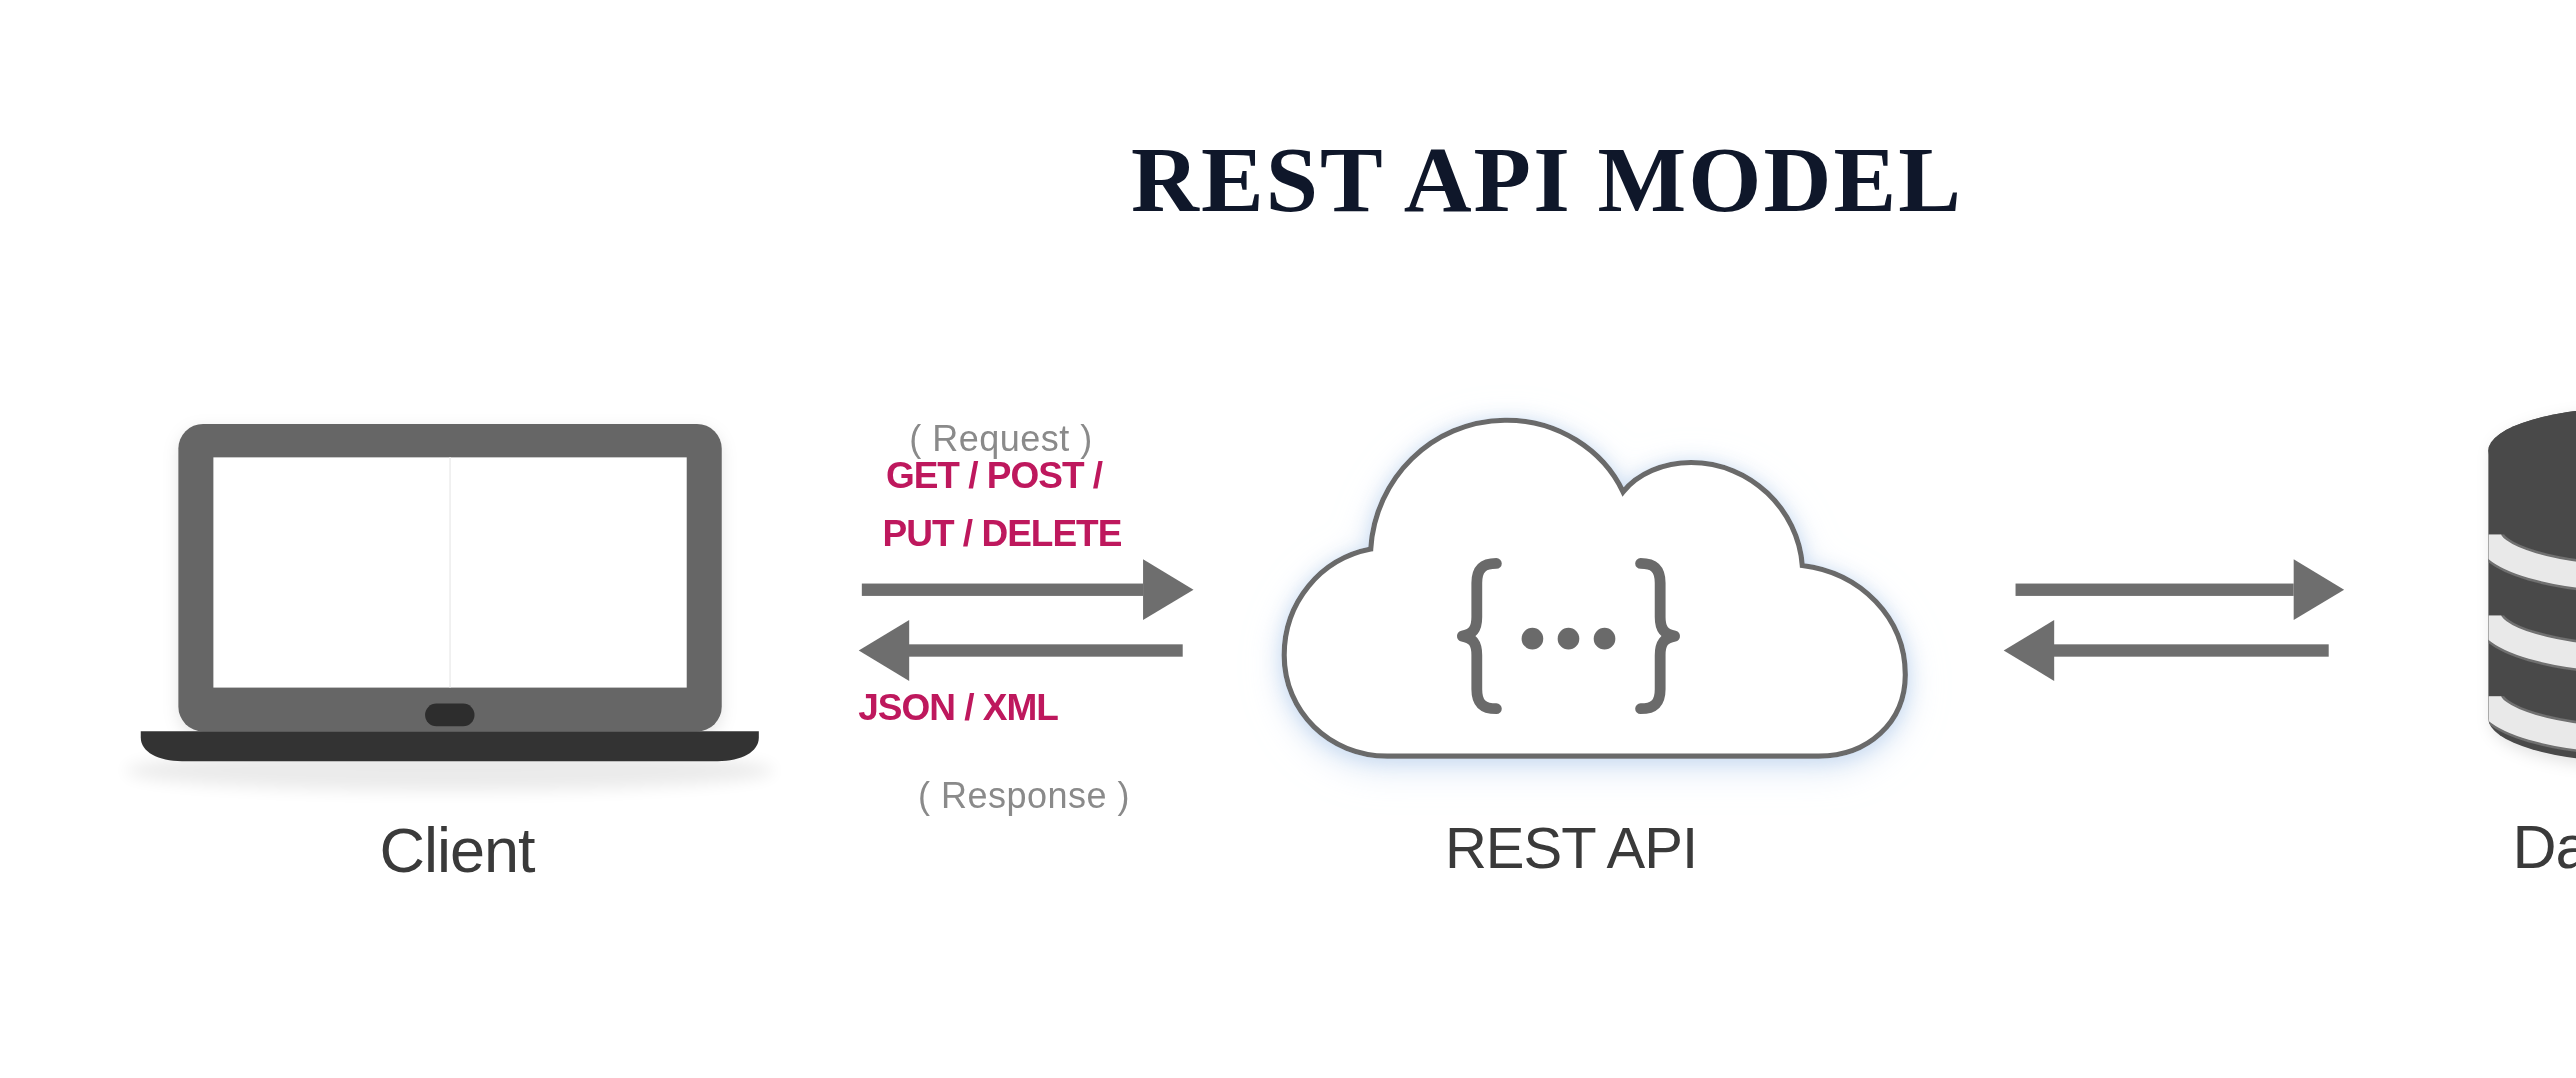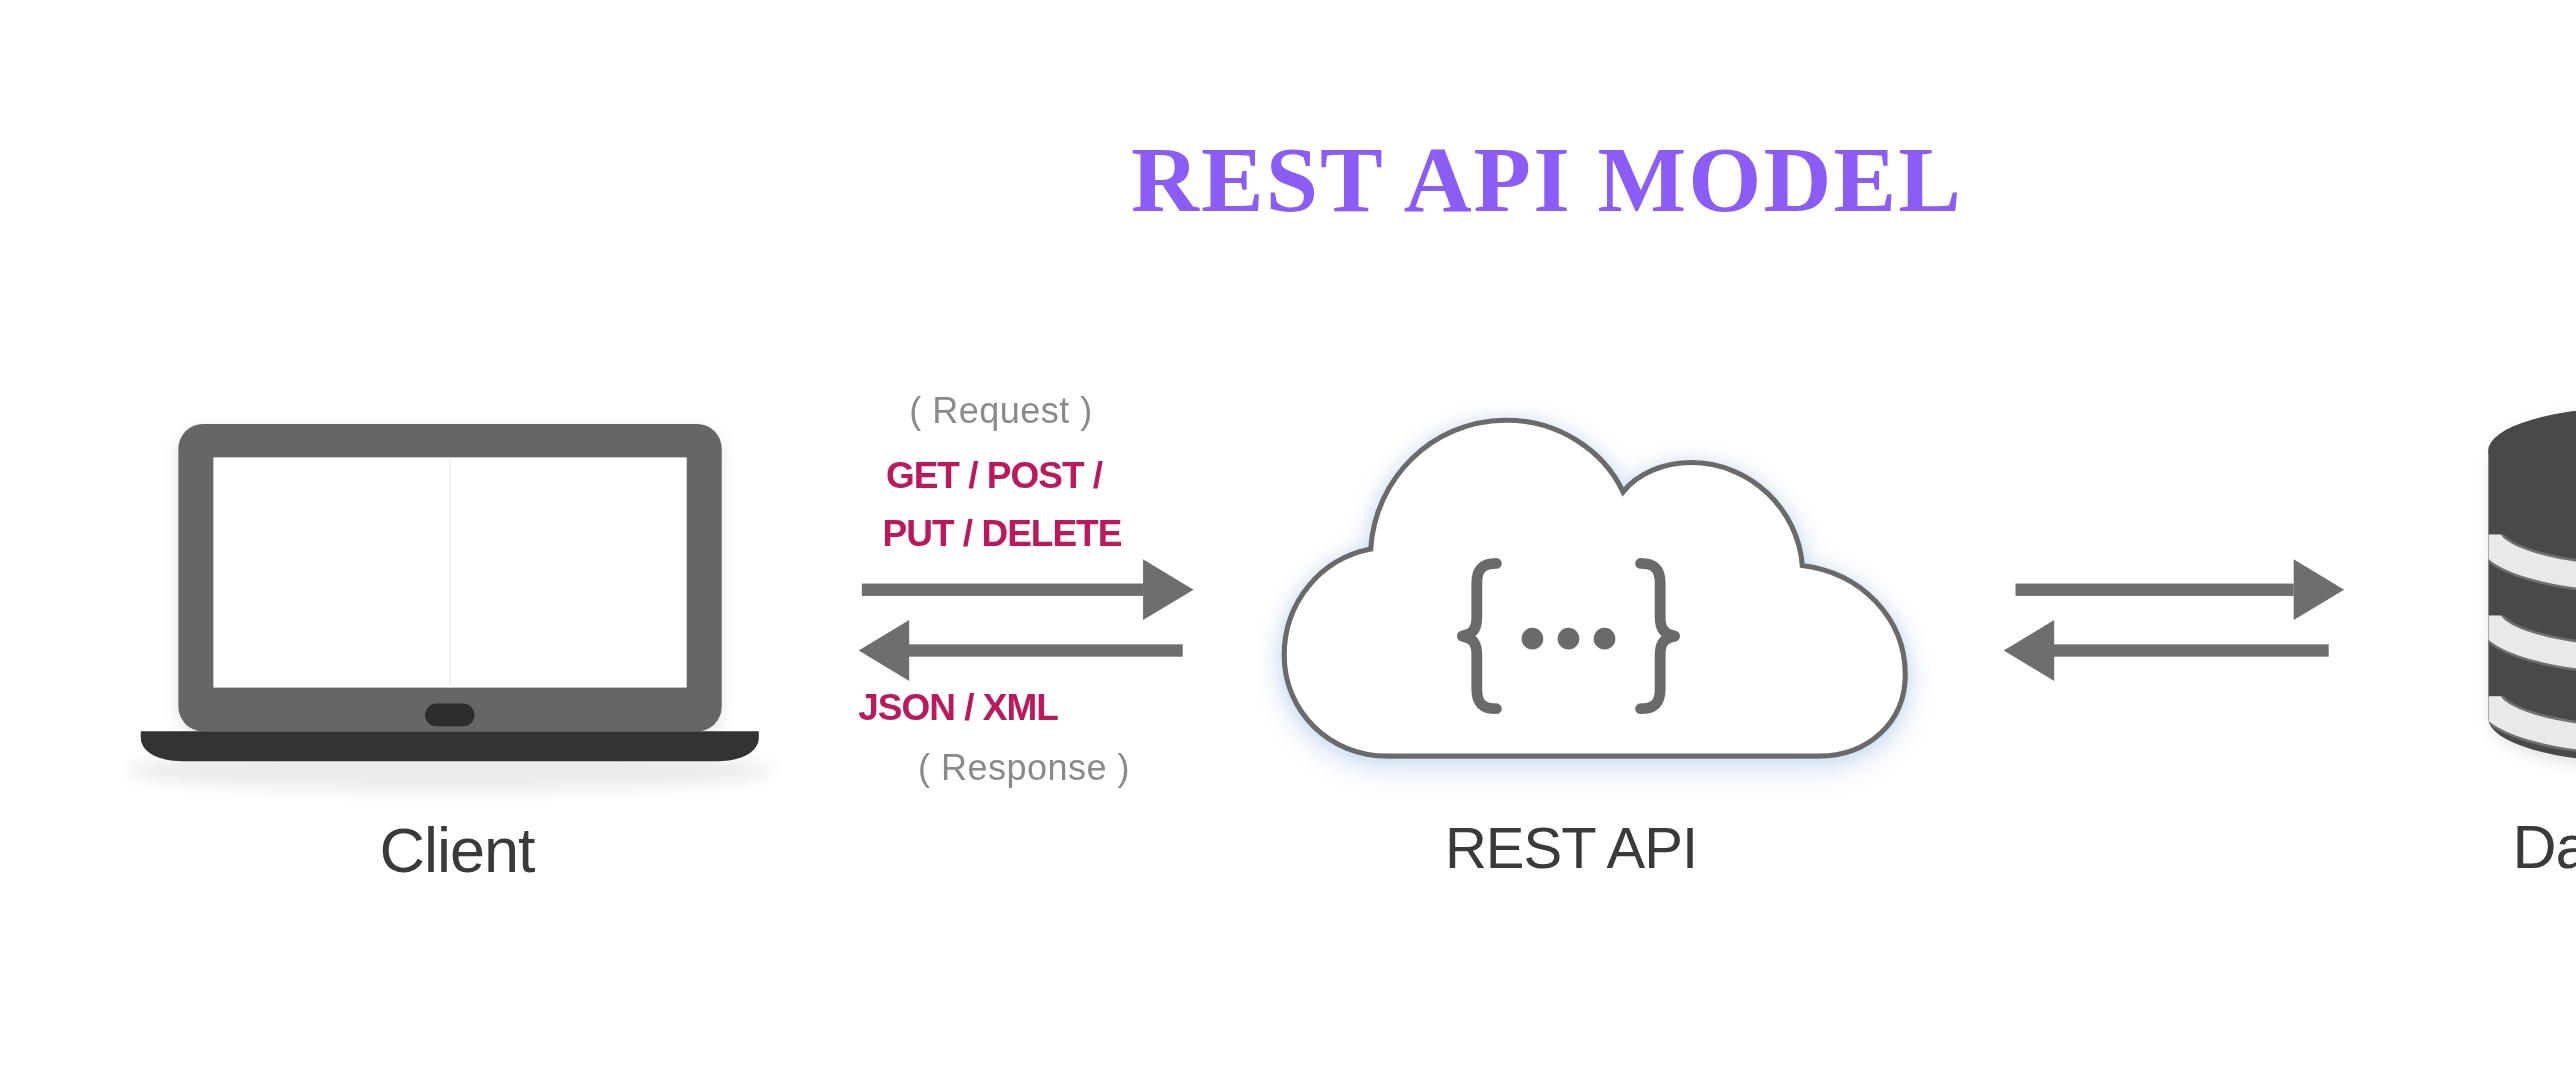--- a/index.html
+++ b/index.html
@@ -3,23 +3,23 @@
 <meta charset="utf-8">
 <style>
   html,body{margin:0;padding:0;background:#ffffff;}
   body{width:2933px;height:1078px;position:relative;font-family:"Liberation Sans",sans-serif;}
   .canvas{position:absolute;left:0;top:0;width:2933px;height:1078px;background:#ffffff;overflow:hidden;}
   svg.scene{position:absolute;left:0;top:0;width:2933px;height:1078px;}
   .txt{position:absolute;white-space:nowrap;transform:translate(-50%,-50%);}
   .page-title{
     left:1547px;top:179px;
     font-family:"Liberation Serif","DejaVu Serif",serif;
-    font-weight:700;font-size:94px;letter-spacing:2.1px;color:#8b5cf6;
+    font-weight:700;font-size:94px;letter-spacing:2.1px;color:#0f172a;
   }
-  .annotation{font-size:36px;color:#8a8a8a;letter-spacing:0.5px;}
+  .annotation{font-size:36px;color:#8a8a8a;letter-spacing:0.5px;margin-top:28px;}
   .methods{font-size:37px;font-weight:700;color:#be185d;letter-spacing:-1px;}
   .node-label{font-size:63px;color:#3a3a3a;letter-spacing:-1px;}
   .request-annotation{left:1001px;top:411px;}
   .methods-line1{left:994px;top:476px;}
   .methods-line2{left:1002px;top:534px;text-align:center;}
   .response-formats{left:958px;top:708px;}
   .response-annotation{left:1024px;top:768px;}
   .client-label{left:457px;top:850px;}
   .api-label{left:1571px;top:847px;font-size:58px;}
   .database-label{left:2639px;top:847px;font-size:61px;}

